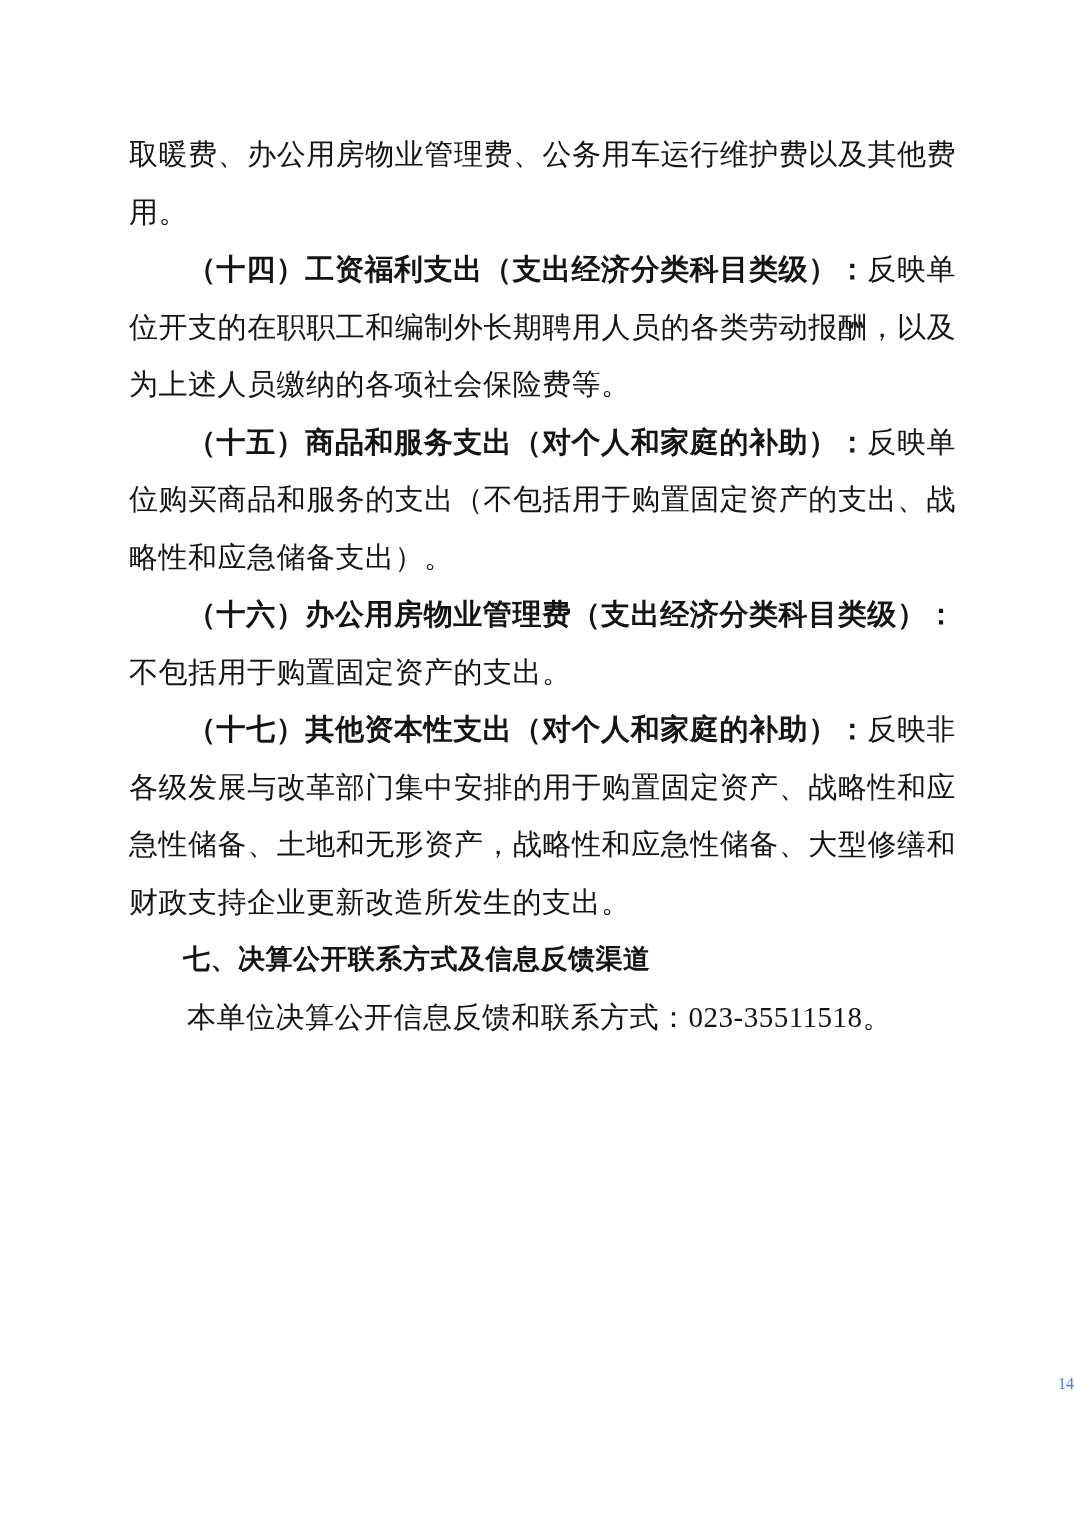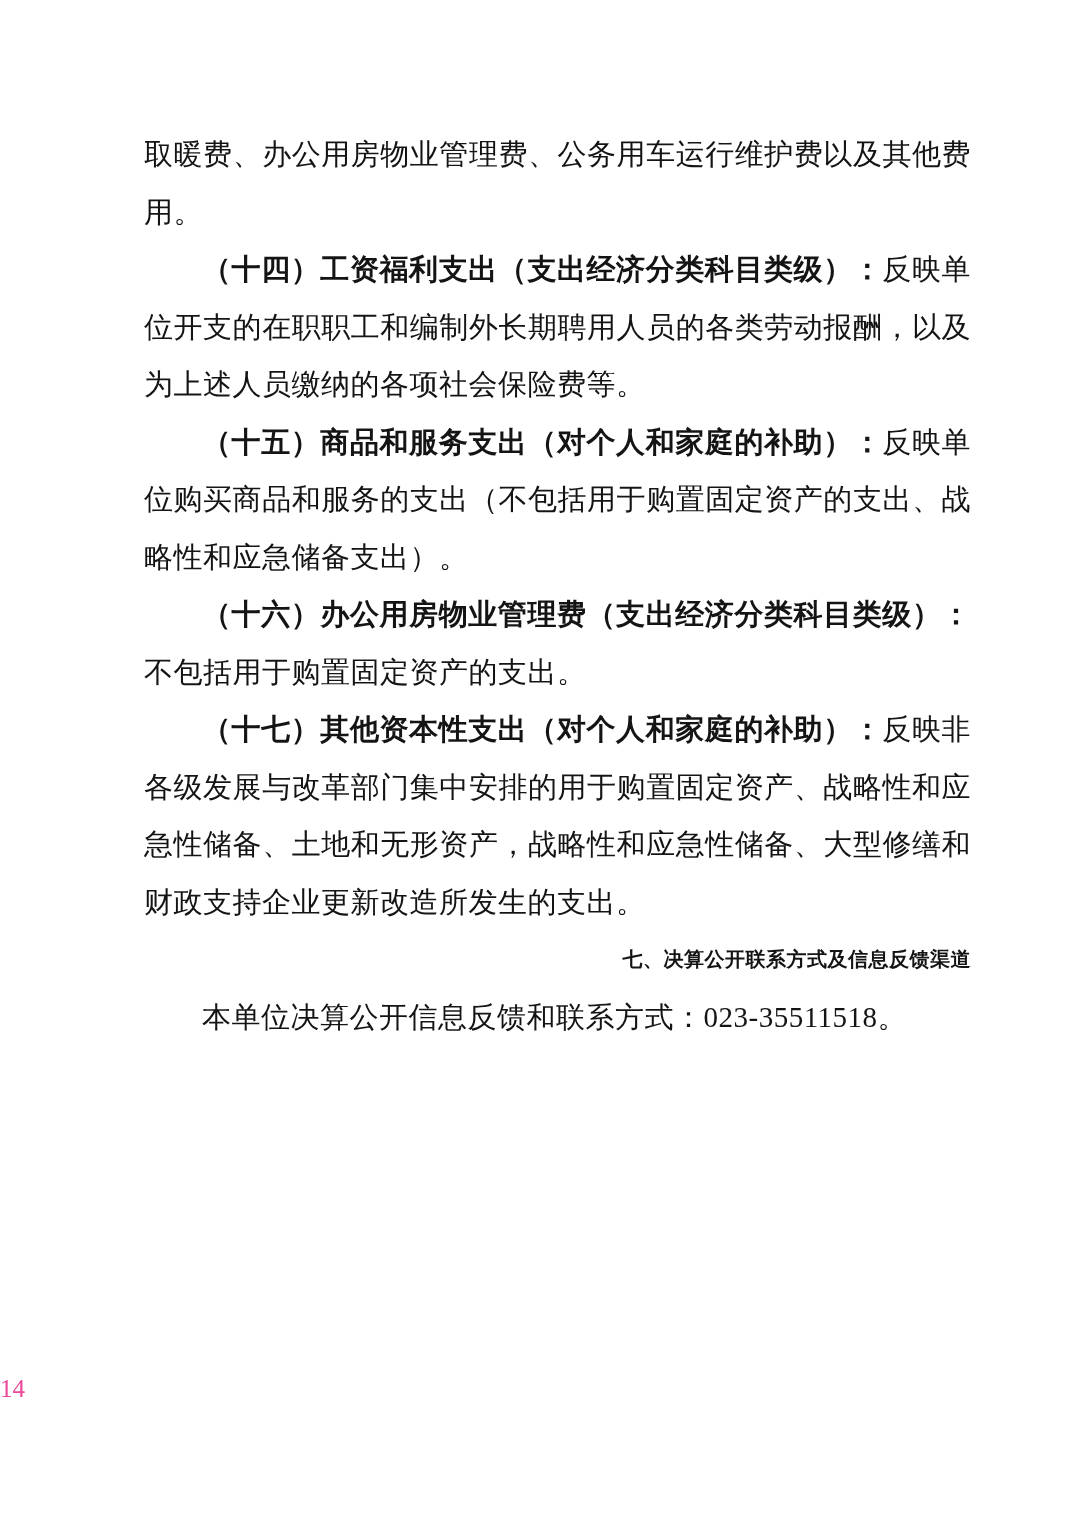--- a/index.html
+++ b/index.html
@@ -11,21 +11,21 @@
     position: relative;
     width: 1074px;
     height: 1520px;
     margin: 0 auto;
     background: #ffffff;
     overflow: hidden;
     font-family: "Liberation Serif", "DejaVu Serif", serif;
   }
   .content {
     position: absolute;
-    left: 144px;
+    left: 129px;
     top: 126px;
     width: 827px;
     color: #141414;
   }
   .para {
     margin: 0;
     font-size: 29px;
     line-height: 57.5px;
     text-align: justify;
     text-justify: inter-character;
@@ -35,31 +35,31 @@
   }
   .para.indent {
     text-indent: 2em;
   }
   .para .lead {
     font-weight: 700;
   }
   .para.heading {
     font-family: "Liberation Sans", "DejaVu Sans", sans-serif;
     font-weight: 700;
-    font-size: 20px;
-    text-align: right;
+    font-size: 27px;
+    text-align: left;
   }
   .page-number {
     position: absolute;
     left: 0;
     top: 1375px;
     width: 100%;
-    text-align: left;
-    font-size: 25px;
-    color: #ec4899;
+    text-align: right;
+    font-size: 16px;
+    color: #3b82f6;
     font-family: "Liberation Serif", "DejaVu Serif", serif;
   }
 </style>
 </head>
 <body>
 
 <div class="page">
   <div class="content">
       <p class="para">取暖费、办公用房物业管理费、公务用车运行维护费以及其他费用。</p>
       <p class="para indent"><span class="lead">（十四）工资福利支出（支出经济分类科目类级）：</span><span>反映单位开支的在职职工和编制外长期聘用人员的各类劳动报酬，以及为上述人员缴纳的各项社会保险费等。</span></p>

